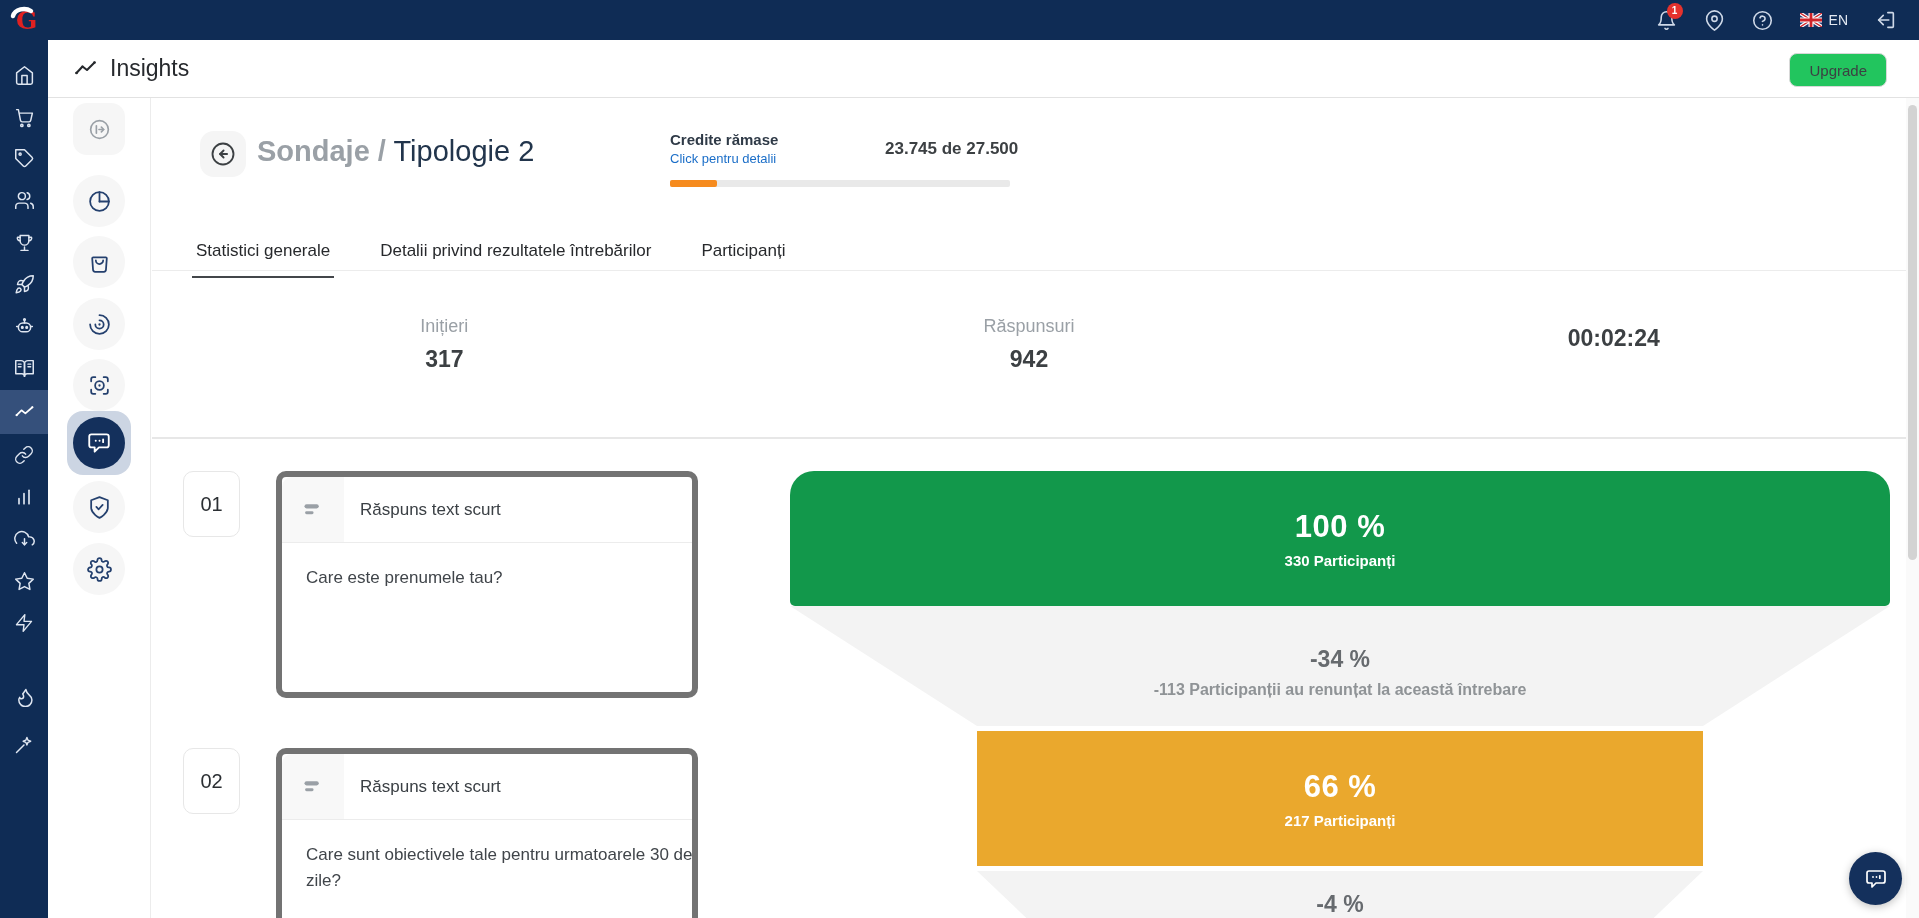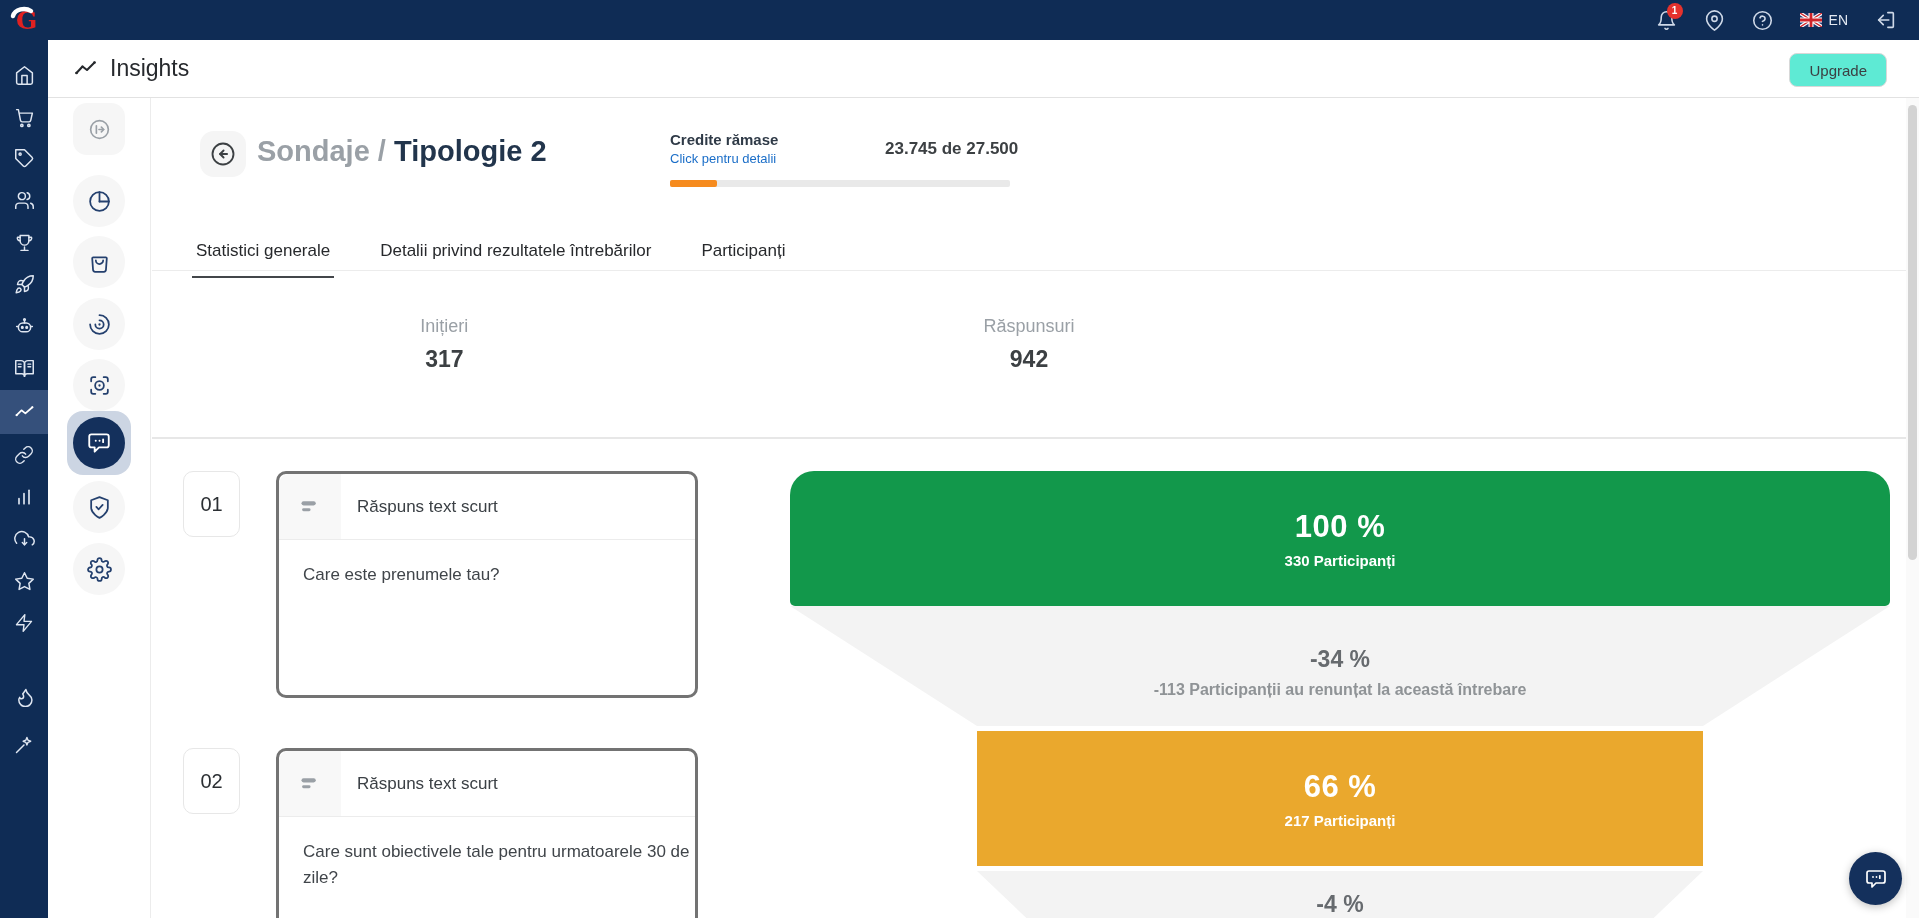--- a/index.html
+++ b/index.html
@@ -20,21 +20,21 @@
   
   .sidebar { position:absolute; left:0; top:40px; width:48px; height:878px; background:#0f2c55; z-index:25; }
   .side-item { position:absolute; left:0; width:48px; height:44px; display:flex; align-items:center; justify-content:center;
     color:#dfe6f1; cursor:pointer; }
   .side-item.active { background:#35507b; }
 
   
   .pageheader { position:absolute; left:48px; top:40px; width:1871px; height:58px; background:#fff;
     border-bottom:1px solid #e2e2e2; display:flex; align-items:center; z-index:20; }
   .ph-title { display:flex; align-items:center; gap:12px; margin-left:26px; color:#26292d; font-size:23px; }
-  .upgrade-btn { position:absolute; right:32px; top:13px; height:34px; padding:0 19px; background:#5eead4;
+  .upgrade-btn { position:absolute; right:32px; top:13px; height:34px; padding:0 19px; background:#22c55e;
     border:1px solid #d8d8d8; border-radius:8px; font-size:15px; color:#3c4043; cursor:pointer;
     font-family:inherit; }
 
   
   .rail { position:absolute; left:48px; top:98px; width:103px; height:820px; background:#fff;
     border-right:1px solid #ececec; z-index:10; }
   .rail-btn { position:absolute; left:50%; transform:translateX(-50%); width:52px; height:52px; border-radius:50%;
     background:#f6f6f6; display:flex; align-items:center; justify-content:center; color:#24406e; cursor:pointer; }
   .rail-btn.square { border-radius:14px; color:#9aa0a6; }
   .rail-active-wrap { position:absolute; left:50%; transform:translateX(-50%); width:64px; height:64px;
@@ -42,21 +42,21 @@
   .rail-active-wrap .inner { width:52px; height:52px; border-radius:50%; background:#14305c; color:#fff;
     display:flex; align-items:center; justify-content:center; }
 
   
   .content { position:absolute; left:152px; top:98px; width:1754px; height:820px; background:#fff; overflow:hidden; }
 
   .back-btn { position:absolute; left:48px; top:33px; width:46px; height:46px; border-radius:14px; background:#f5f5f5;
     display:flex; align-items:center; justify-content:center; color:#3c4043; cursor:pointer; }
   .crumb { position:absolute; left:105px; top:37px; font-size:29px; }
   .crumb .parent { color:#9aa0a6; font-weight:600; }
-  .crumb .current { color:#22354c; font-weight:700; }
+  .crumb .current { color:#22354c; font-weight:400; }
 
   .credits { position:absolute; left:518px; top:33px; width:340px; }
   .credits .c-label { font-size:15px; font-weight:700; color:#2f3a47; }
   .credits .c-link { font-size:13px; color:#1b6ec8; margin-top:3px; cursor:pointer; }
   .credits .c-value { position:absolute; left:215px; top:8px; width:300px; font-size:17px; font-weight:700; color:#3c4043; white-space:nowrap; }
   .credits .c-bar { position:absolute; left:0; top:49px; width:340px; height:7px; background:#e9e9e9; border-radius:2px; }
   .credits .c-fill { height:7px; background:#f68b1e; border-radius:2px; }
 
   .tabs { position:absolute; left:40px; top:133px; display:flex; gap:42px; }
   .tab { font-size:17px; color:#27292c; padding:10px 4px 17px 4px; cursor:pointer; position:relative; }
@@ -67,21 +67,21 @@
   .stats { position:absolute; left:0; top:218px; width:1754px; display:flex; }
   .stat { flex:1; text-align:center; }
   .stat .s-label { font-size:18px; color:#9aa0a6;text-align:center; }
   .stat .s-value { font-size:23px; font-weight:700; color:#3c4043; margin-top:9px; }
   .stat .s-value.orange { color:#eda72e; }
   .stats-divider { position:absolute; left:0; top:339px; width:1754px; height:2px; background:#e7e7e7; }
 
   
   .qchip { position:absolute; width:57px; height:66px; border:1px solid #e7e7e7; border-radius:10px;
     font-size:20px; color:#2b2f33; display:flex; align-items:center; justify-content:center; background:#fff; }
-  .qcard { position:absolute; left:93px; width:422px; border:3px solid #737373; border-radius:10px; background:#fff; }
+  .qcard { position:absolute; left:93px; width:422px; border:6px solid #737373; border-radius:10px; background:#fff; }
   .qcard .q-head { display:flex; align-items:center; height:66px; border-bottom:1px solid #ececec; }
   .qcard .q-iconbox { width:62px; height:100%; background:#f8f8f8; border-radius:10px 0 0 0;
     display:flex; align-items:center; justify-content:center; color:#9aa0a6; }
   .qcard .q-type { font-size:17px; color:#3b4045; margin-left:16px; }
   .qcard .q-body { padding:22px 24px; font-size:17px; color:#40454a; line-height:1.55; }
   .q-group { position:absolute; left:31px; }
 
   
   .funnel { position:absolute; left:638px; top:373px; width:1100px; }
   .f-seg { position:relative; width:1100px; height:135px; display:flex; flex-direction:column;
@@ -372,20 +372,21 @@
   <div class="stats">
     <div class="stat">
       <div class="s-label">Inițieri</div>
       <div class="s-value">317</div>
     </div>
     <div class="stat">
       <div class="s-label">Răspunsuri</div>
       <div class="s-value">942</div>
     </div>
     <div class="stat">
+      <div class="s-value">00:02:24</div>
     </div>
   </div>
   <div class="stats-divider"></div>
 
   <div class="q-group" style="top:373px">
     <div class="qchip">01</div>
     <div class="qcard" style="top:0; height:227px">
       <div class="q-head">
         <div class="q-iconbox">
           <svg width="22" height="22" viewBox="0 0 24 24" fill="none" stroke="currentColor" stroke-width="2.4" stroke-linecap="round">

